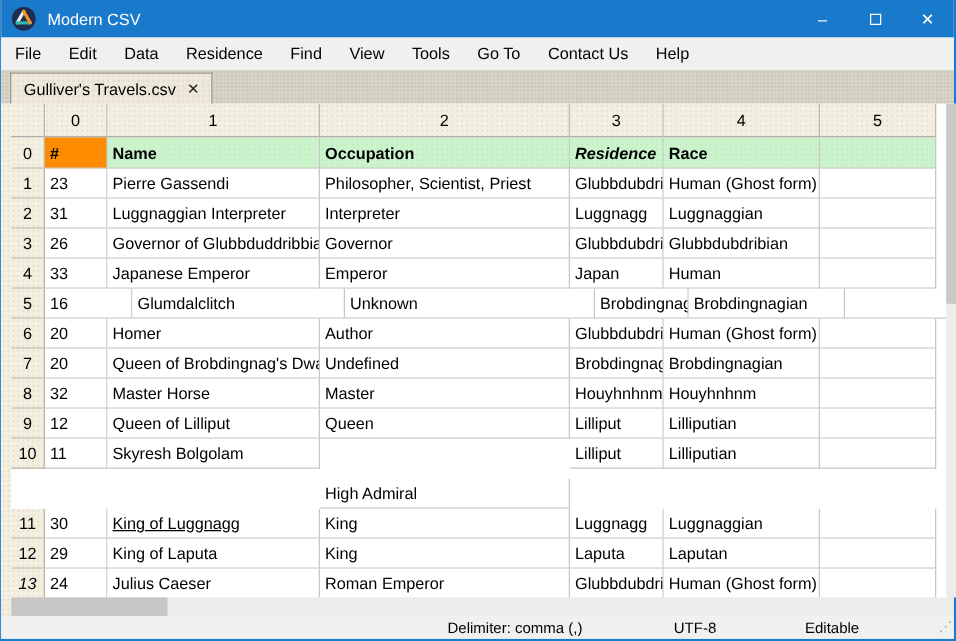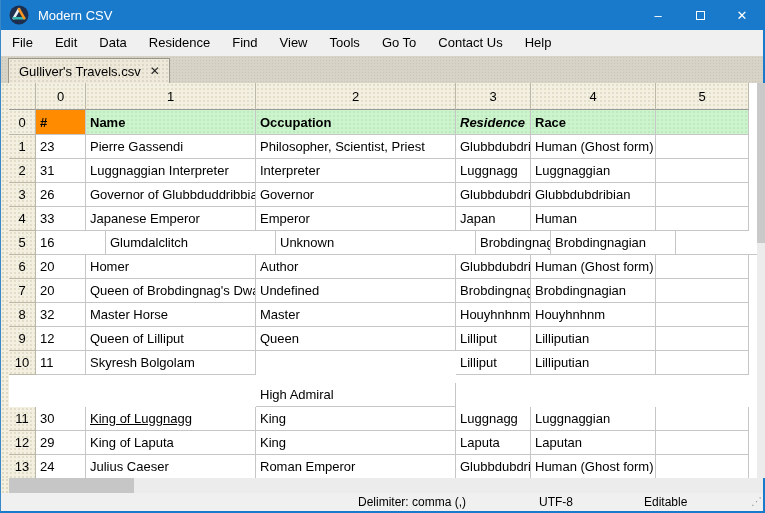--- a/index.html
+++ b/index.html
@@ -242,21 +242,21 @@
         <div class="grow ">
           <div class="hdr rh" style="width: 27px;">12</div>
           <div class="c" style="width: 50px;">29</div>
           <div class="c" style="width: 170px;">King of Laputa</div>
           <div class="c" style="width: 200px;">King</div>
           <div class="c" style="width: 75px;">Laputa</div>
           <div class="c" style="width: 125px;">Laputan</div>
           <div class="c" style="width: 93px;"></div>
         </div>
         <div class="grow ">
-          <div class="hdr rh" style="width: 27px;">13</div>
+          <div class="hdr rh" style="width: 27px; font-style: italic;">13</div>
           <div class="c" style="width: 50px;">24</div>
           <div class="c" style="width: 170px;">Julius Caeser</div>
           <div class="c" style="width: 200px;">Roman Emperor</div>
           <div class="c" style="width: 75px;">Glubbdubdrib</div>
           <div class="c" style="width: 125px;">Human (Ghost form)</div>
           <div class="c" style="width: 93px;"></div>
         </div>
         <div class="grow ">
           <div class="hdr rh" style="width: 27px;">14</div>
           <div class="c" style="width: 50px;">3</div>

